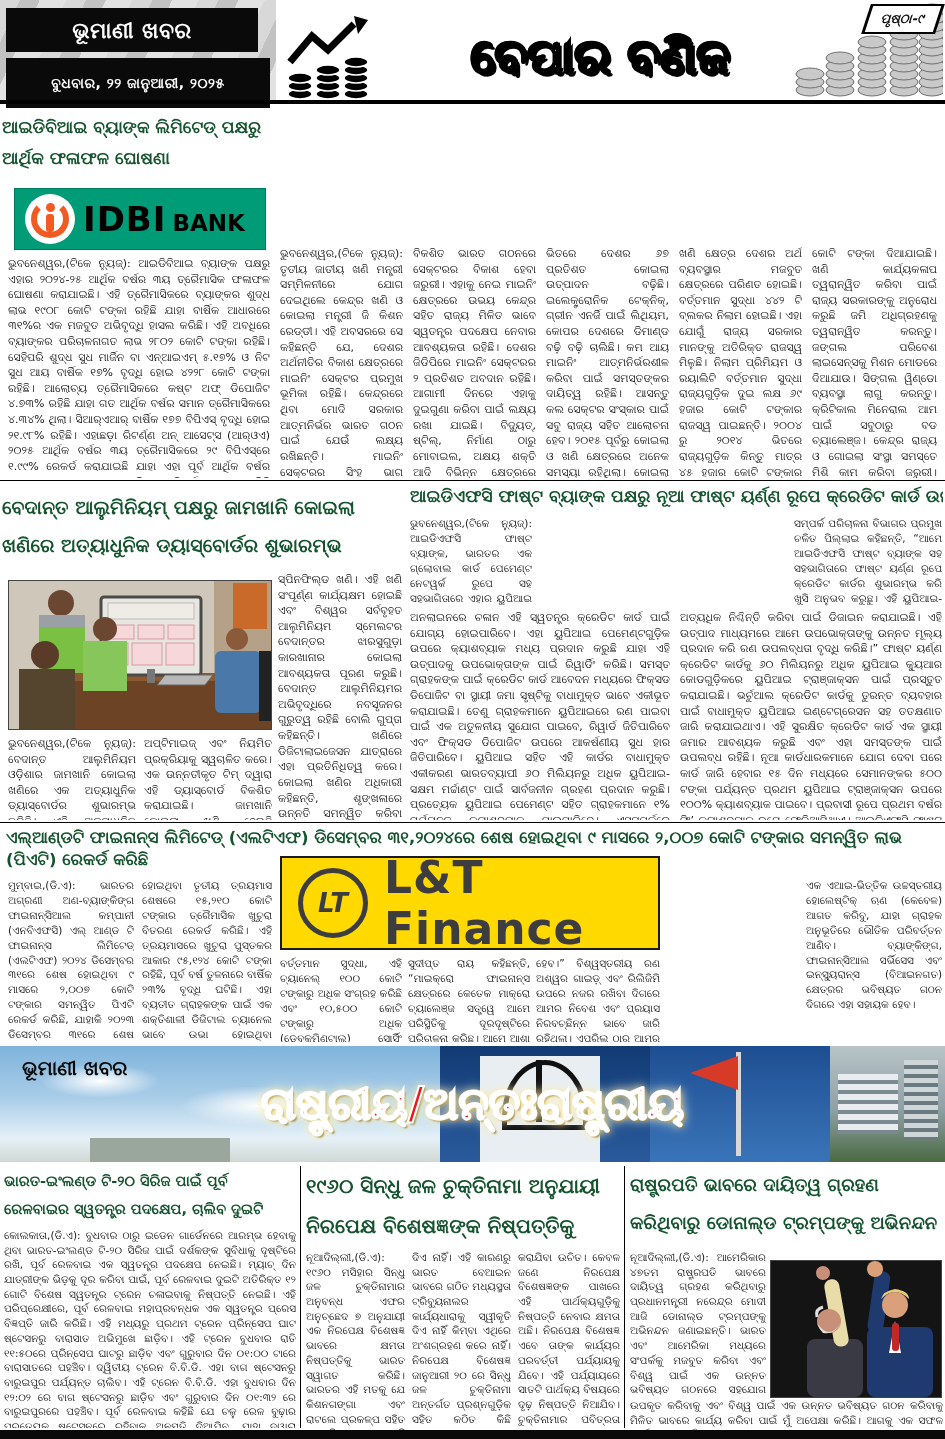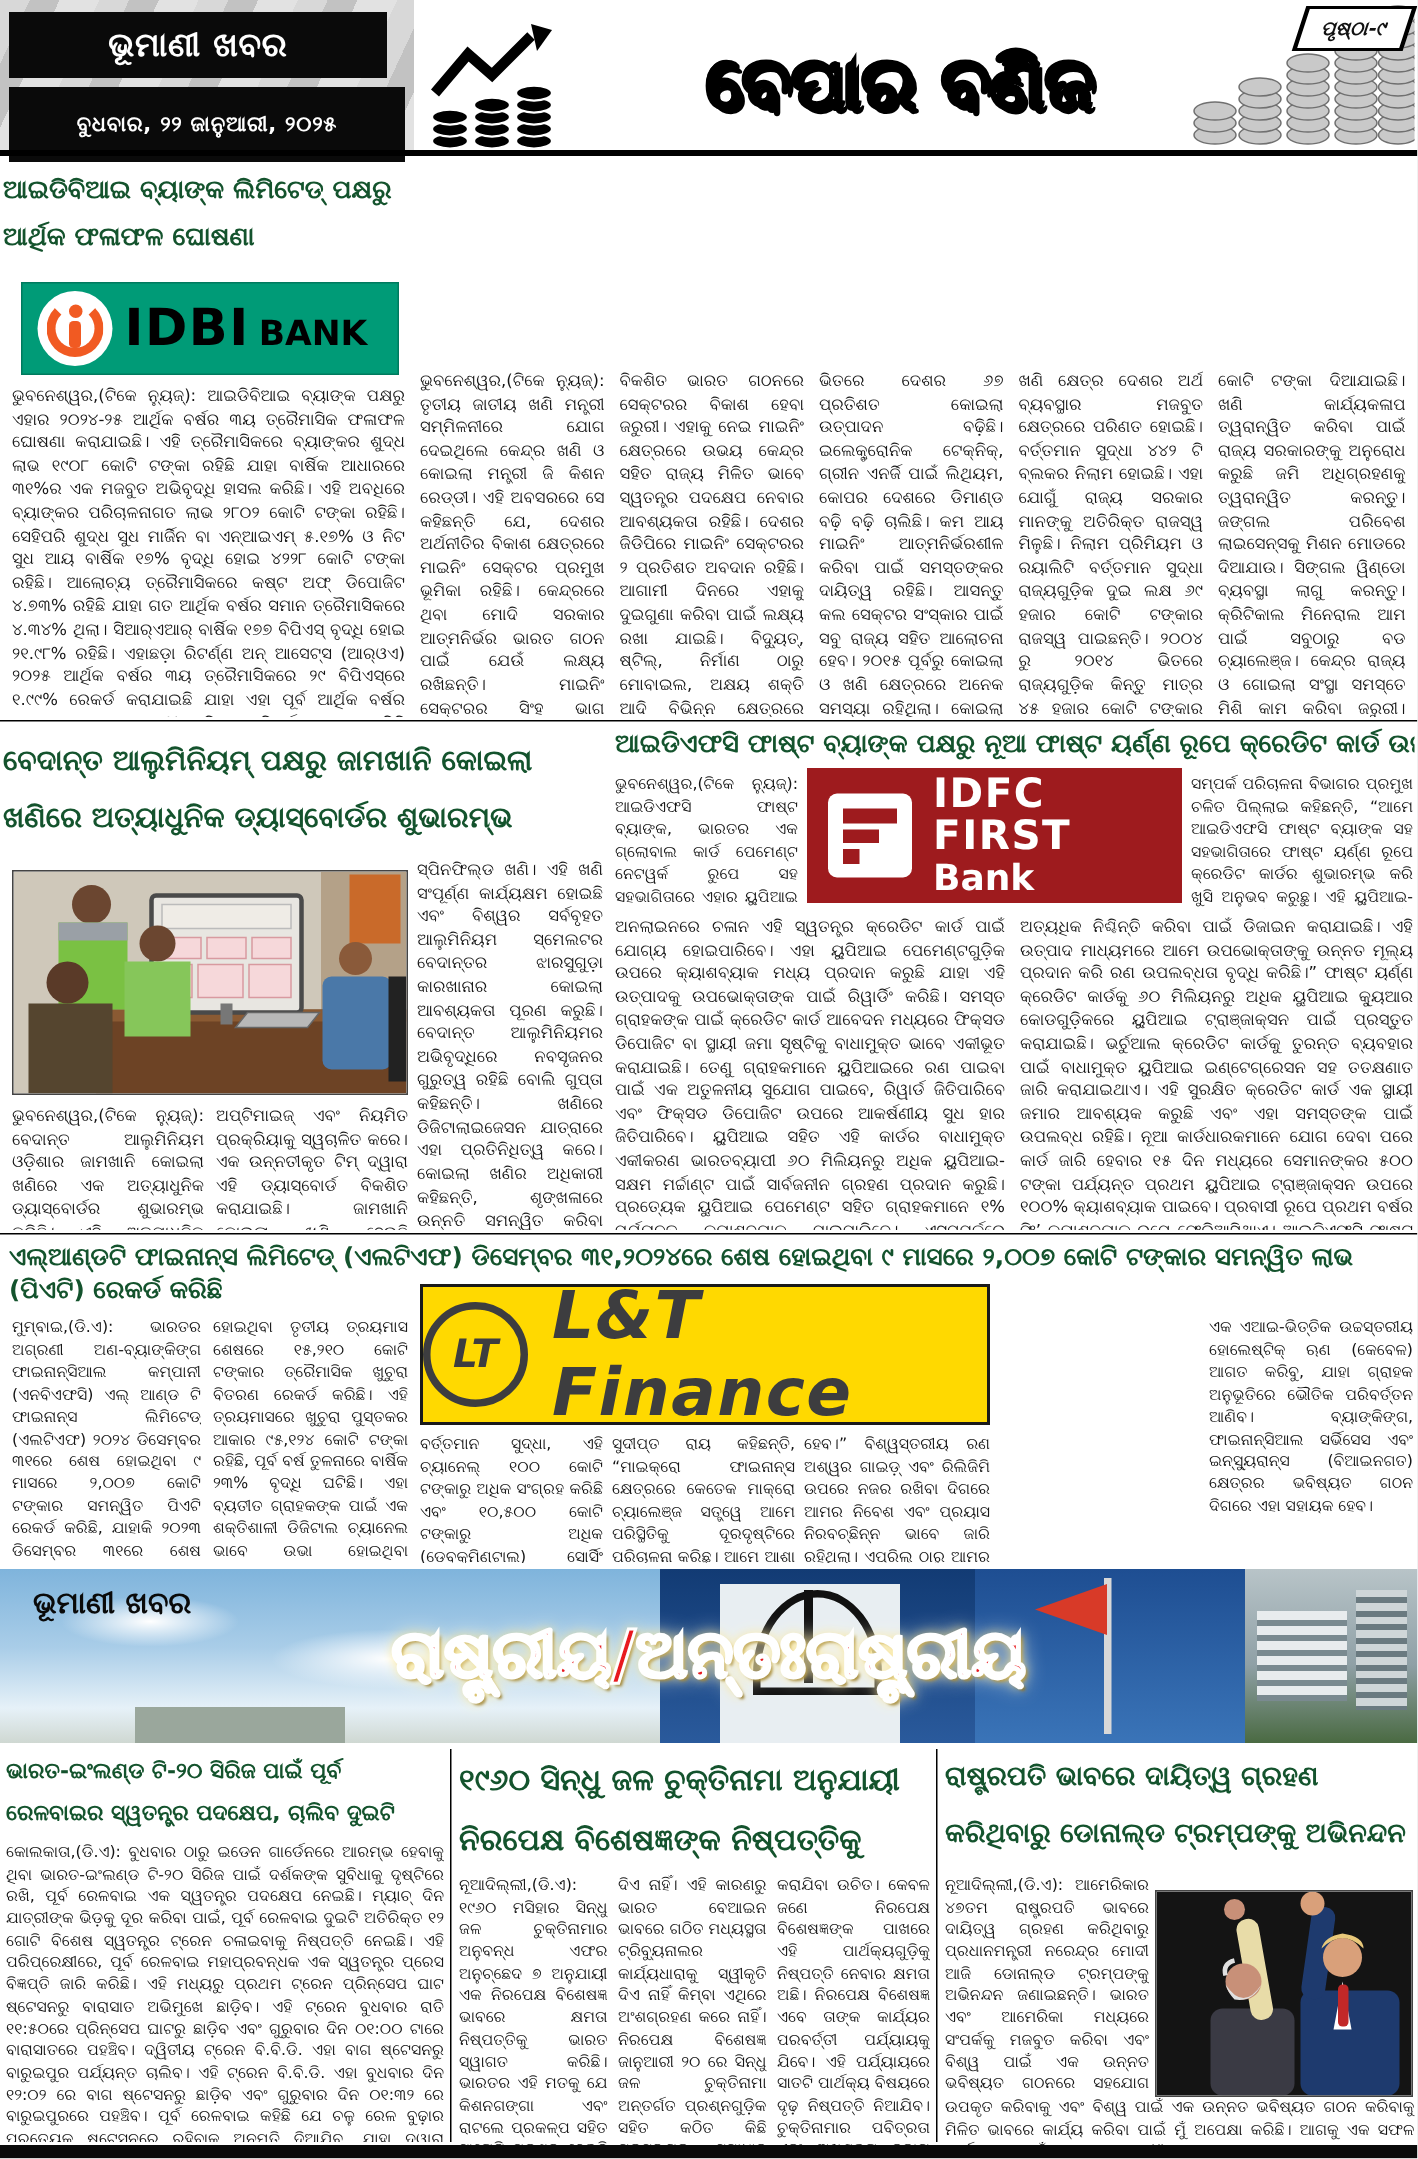--- a/index.html
+++ b/index.html
@@ -33,21 +33,21 @@
   .idbi-word2{font-weight:bold;font-size:23px;color:#000;margin-left:6px;}
   .idfc-box{background:#9e1b1e;display:flex;align-items:center;gap:14px;padding:10px 14px;box-sizing:border-box;}
   .idfc-icon{width:56px;height:56px;background:#fff;border-radius:6px;position:relative;flex:0 0 auto;}
   .idfc-bar{position:absolute;background:#9e1b1e;}
   .idfc-text{color:#fff;font-weight:bold;line-height:1.05;}
   .idfc-l1{font-size:27px;letter-spacing:1px;}
   .idfc-l2{font-size:24px;}
   .lnt-box{background:#ffd900;border:2px solid #1a1a1a;display:flex;align-items:center;justify-content:center;gap:16px;box-sizing:border-box;}
   .lnt-circle{width:60px;height:60px;border-radius:50%;border:5px solid #3d3d3f;display:flex;align-items:center;justify-content:center;
      font-weight:bold;font-style:italic;font-size:26px;color:#3d3d3f;flex:0 0 auto;}
-  .lnt-word{font-weight:bold;font-style:italic;font-size:44px;color:#3d3d3f;letter-spacing:1px;}
+  .lnt-word{font-weight:bold;font-size:44px;color:#3d3d3f;letter-spacing:1px;}
   
   .banner{overflow:hidden;background:linear-gradient(180deg,#8fbede,#cfe6f5);}
   .banner-title{font-weight:bold;font-size:44px;color:#e8191f;-webkit-text-stroke:2px #fff;
      text-shadow:0 0 8px #ffe37a,0 0 14px #fff,2px 2px 2px #7a5a00;white-space:nowrap;}
   .banner-paper{font-weight:bold;font-size:20px;color:#0a0a0a;}
   .photo-frame{border:1px solid #444;box-sizing:border-box;overflow:hidden;background:#ccc;}
 </style>
 </head>
 <body>
 
@@ -204,45 +204,34 @@
   </div>
 
   <div class="abs col" style="left:278px;top:572px;width:124px;height:248px;">ସ୍ପିନଫିଲ୍ଡ ଖଣି। ଏହି ଖଣି ସଂପୂର୍ଣ୍ଣ କାର୍ଯ୍ୟକ୍ଷମ ହୋଇଛି ଏବଂ ବିଶ୍ୱର ସର୍ବବୃହତ ଆଲୁମିନିୟମ ସ୍ମେଲଟର ବେଦାନ୍ତର ଝାରସୁଗୁଡ଼ା କାରଖାନାର କୋଇଲା ଆବଶ୍ୟକତା ପୂରଣ କରୁଛି। ବେଦାନ୍ତ ଆଲୁମିନିୟମର ଅଭିବୃଦ୍ଧିରେ ନବସୃଜନର ଗୁରୁତ୍ୱ ରହିଛି ବୋଲି ଗୁପ୍ତା କହିଛନ୍ତି। ଖଣିରେ ଡିଜିଟାଲାଇଜେସନ ଯାତ୍ରାରେ ଏହା ପ୍ରତିନିଧିତ୍ୱ କରେ। କୋଇଲା ଖଣିର ଅଧିକାରୀ କହିଛନ୍ତି, ଶୃଙ୍ଖଳାରେ ଉନ୍ନତି ସମନ୍ୱିତ କରିବା ସହିତ ସମନ୍ୱିତ</div>
   <div class="abs col" style="left:8px;top:736px;width:128px;height:84px;">ଭୁବନେଶ୍ୱର,(ଟିକେ ନ୍ୟୁଜ୍): ବେଦାନ୍ତ ଆଲୁମିନିୟମ ଓଡ଼ିଶାର ଜାମଖାନି କୋଇଲା ଖଣିରେ ଏକ ଅତ୍ୟାଧୁନିକ ଡ୍ୟାସ୍‌ବୋର୍ଡର ଶୁଭାରମ୍ଭ କରିଛି। ଏହି ଅତ୍ୟାଧୁନିକ ଡିଜିଟାଲ ପ୍ଲାଟଫର୍ମ ରିଅଲ ଟାଇମ ଡାଟାକୁ ସମନ୍ୱିତ କରେ। କାର୍ଯ୍ୟଦକ୍ଷତା ମେଟ୍ରିକ୍ସକୁ</div>
   <div class="abs col" style="left:144px;top:736px;width:128px;height:84px;">ଅପ୍ଟିମାଇଜ୍ ଏବଂ ନିୟମିତ ପ୍ରକ୍ରିୟାକୁ ସ୍ୱଚାଳିତ କରେ। ଏକ ଉନ୍ନତୀକୃତ ଟିମ୍ ଦ୍ୱାରା ଏହି ଡ୍ୟାସ୍‌ବୋର୍ଡ ବିକଶିତ କରାଯାଇଛି। ଜାମଖାନି କୋଇଲା ଖଣି ହେଉଛି ବେଦାନ୍ତର ପ୍ରଥମ ଗ୍ରିନଫିଲ୍ଡ କୋଇଲା ଖଣି ଏବଂ ଓଡ଼ିଶାର ପ୍ରଥମ</div>
 
   <div class="abs hl" style="left:410px;top:484px;width:533px;height:28px;font-size:17px;line-height:1.5;white-space:nowrap;">ଆଇଡିଏଫସି ଫାଷ୍ଟ ବ୍ୟାଙ୍କ ପକ୍ଷରୁ ନୂଆ ଫାଷ୍ଟ ୟର୍ଣ୍ଣ ରୂପେ କ୍ରେଡିଟ କାର୍ଡ ଉନ୍ମୋଚିତ</div>
 
   <div class="abs col" style="left:410px;top:516px;width:122px;height:90px;font-size:10.5px;">ଭୁବନେଶ୍ୱର,(ଟିକେ ନ୍ୟୁଜ୍): ଆଇଡିଏଫସି ଫାଷ୍ଟ ବ୍ୟାଙ୍କ, ଭାରତର ଏକ ଗ୍ଲୋବାଲ କାର୍ଡ ପେମେଣ୍ଟ ନେଟୱର୍କ ରୁପେ ସହ ସହଭାଗିତାରେ ଏହାର ୟୁପିଆଇ ସକ୍ଷମ ରୂପେ କ୍ରେଡିଟ କାର୍ଡ ‘ଫାଷ୍ଟ ୟର୍ଣ୍ଣ’ର ଶୁଭାରମ୍ଭ କରିଛି। ଏହି କ୍ରେଡିଟ କାର୍ଡ ଫିକ୍ସଡ ଡିପୋଜିଟ ଦ୍ୱାରା ସମର୍ଥିତ, ଦେଶ ପ୍ରତ୍ୟେକ ବ୍ୟକ୍ତି</div>
 
-  <div class="abs idfc-box" style="left:538px;top:512px;width:250px;height:90px;">
-    <div class="idfc-icon">
-      <div class="idfc-bar" style="left:10px;top:10px;width:36px;height:10px;"></div>
-      <div class="idfc-bar" style="left:10px;top:24px;width:24px;height:9px;"></div>
-      <div class="idfc-bar" style="left:10px;top:37px;width:11px;height:10px;"></div>
-    </div>
-    <div class="idfc-text">
-      <div class="idfc-l1">IDFC FIRST</div>
-      <div class="idfc-l2">Bank</div>
-    </div>
-  </div>
 
   <div class="abs col" style="left:794px;top:516px;width:148px;height:90px;font-size:10.5px;">ସମ୍ପର୍କ ପରିଚାଳନା ବିଭାଗର ପ୍ରମୁଖ ଚଳିତ ପିଲ୍ଲାଇ କହିଛନ୍ତି, “ଆମେ ଆଇଡିଏଫସି ଫାଷ୍ଟ ବ୍ୟାଙ୍କ ସହ ସହଭାଗିତାରେ ଫାଷ୍ଟ ୟର୍ଣ୍ଣ ରୂପେ କ୍ରେଡିଟ କାର୍ଡର ଶୁଭାରମ୍ଭ କରି ଖୁସି ଅନୁଭବ କରୁଛୁ। ଏହି ୟୁପିଆଇ-ସକ୍ଷମ ଭର୍ଚୁଆଲ କ୍ରେଡିଟ କାର୍ଡକୁ କାର୍ଡଧାରକଙ୍କ ପାଇଁ</div>
 
   <div class="abs col" style="left:410px;top:610px;width:260px;height:210px;">ଅନଲାଇନରେ ଚଳାନ ଏହି ସ୍ୱତନ୍ତ୍ର କ୍ରେଡିଟ କାର୍ଡ ପାଇଁ ଯୋଗ୍ୟ ହୋଇପାରିବେ। ଏହା ୟୁପିଆଇ ପେମେଣ୍ଟଗୁଡ଼ିକ ଉପରେ କ୍ୟାଶବ୍ୟାକ ମଧ୍ୟ ପ୍ରଦାନ କରୁଛି ଯାହା ଏହି ଉତ୍ପାଦକୁ ଉପଭୋକ୍ତାଙ୍କ ପାଇଁ ରିୱାର୍ଡିଂ କରିଛି। ସମସ୍ତ ଗ୍ରାହକଙ୍କ ପାଇଁ କ୍ରେଡିଟ କାର୍ଡ ଆବେଦନ ମଧ୍ୟରେ ଫିକ୍ସଡ ଡିପୋଜିଟ ବା ସ୍ଥାୟୀ ଜମା ସୃଷ୍ଟିକୁ ବାଧାମୁକ୍ତ ଭାବେ ଏକୀଭୂତ କରାଯାଇଛି। ତେଣୁ ଗ୍ରାହକମାନେ ୟୁପିଆଇରେ ରଣ ପାଇବା ପାଇଁ ଏକ ଅତୁଳନୀୟ ସୁଯୋଗ ପାଇବେ, ରିୱାର୍ଡ ଜିତିପାରିବେ ଏବଂ ଫିକ୍ସଡ ଡିପୋଜିଟ ଉପରେ ଆକର୍ଷଣୀୟ ସୁଧ ହାର ଜିତିପାରିବେ। ୟୁପିଆଇ ସହିତ ଏହି କାର୍ଡର ବାଧାମୁକ୍ତ ଏକୀକରଣ ଭାରତବ୍ୟାପୀ ୬୦ ମିଲିୟନରୁ ଅଧିକ ୟୁପିଆଇ-ସକ୍ଷମ ମର୍ଚ୍ଚାଣ୍ଟ ପାଇଁ ସାର୍ବଜନୀନ ଗ୍ରହଣ ପ୍ରଦାନ କରୁଛି। ପ୍ରତ୍ୟେକ ୟୁପିଆଇ ପେମେଣ୍ଟ ସହିତ ଗ୍ରାହକମାନେ ୧% ପର୍ଯ୍ୟନ୍ତ କ୍ୟାଶବ୍ୟାକ ପାଇପାରିବେ। ଏସମ୍ପର୍କରେ ଆଇଡିଏଫସି ଫାଷ୍ଟ ବ୍ୟାଙ୍କର କ୍ରେଡିଟ କାର୍ଡସ୍, ପାଷ୍ଟପୋର୍ଟ ଓ ଲୟାଲ୍ଟି ବିଭାଗର ପ୍ରମୁଖ ସିନିୟର ଭାଇସ ପ୍ରେସିଡେଣ୍ଟ କହିଛନ୍ତି, “ଆମେ ଫାଷ୍ଟ ୟର୍ଣ୍ଣ ରୂପେ କ୍ରେଡିଟ କାର୍ଡର ରଣ ଘୋଷଣା କରି ଉଲ୍ଲସିତ, ଯାହାକୁ ଆର୍ଥିକ ସେବା ଦୁନିଆର ଏକ ସେଟେକ୍ଟ ପ୍ରଥମ ଥର କ୍ରେଡିଟ କାର୍ଡ ବ୍ୟବହାର କରୁଥିବା ଗ୍ରାହକଙ୍କ ପାଇଁ ସ୍ୱତନ୍ତ୍ର ଭାବେ ଡିଜାଇନ କରାଯାଇଛି। ଏହା ସଂଯୋଜିତ ସୁଧ-ଆୟ ସ୍ଥାୟୀ ଜମା ସହିତ ଦଶ ଅର୍ଥ ସଞ୍ଚୟ ଓ ଅଭିବୃଦ୍ଧି ପ୍ରଦାନ କରୁଛି- ଯାହା ମିଳିତ ଭାବେ ରଣ, ନିବେଶ ଓ ଆର୍ଥିକ ସୁରକ୍ଷାର ଗଠନ କରୁଛି।” ଏହି ନୂତନ ଉତ୍ପାଦ ସମ୍ପର୍କରେ ଏନ୍‌ପିସିଆଇର</div>
   <div class="abs col" style="left:680px;top:610px;width:262px;height:210px;">ଅତ୍ୟଧିକ ନିଶ୍ଚିନ୍ତି କରିବା ପାଇଁ ଡିଜାଇନ କରାଯାଇଛି। ଏହି ଉତ୍ପାଦ ମାଧ୍ୟମରେ ଆମେ ଉପଭୋକ୍ତାଙ୍କୁ ଉନ୍ନତ ମୂଲ୍ୟ ପ୍ରଦାନ କରି ରଣ ଉପଲବ୍ଧତା ବୃଦ୍ଧି କରିଛି।” ଫାଷ୍ଟ ୟର୍ଣ୍ଣ କ୍ରେଡିଟ କାର୍ଡକୁ ୬୦ ମିଲିୟନରୁ ଅଧିକ ୟୁପିଆଇ କ୍ୟୁଆର କୋଡଗୁଡ଼ିକରେ ୟୁପିଆଇ ଟ୍ରାଞ୍ଜାକ୍ସନ ପାଇଁ ପ୍ରସ୍ତୁତ କରାଯାଇଛି। ଭର୍ଚୁଆଲ କ୍ରେଡିଟ କାର୍ଡକୁ ତୁରନ୍ତ ବ୍ୟବହାର ପାଇଁ ବାଧାମୁକ୍ତ ୟୁପିଆଇ ଇଣ୍ଟେଗ୍ରେସନ ସହ ତତକ୍ଷଣାତ ଜାରି କରାଯାଇଥାଏ। ଏହି ସୁରକ୍ଷିତ କ୍ରେଡିଟ କାର୍ଡ ଏକ ସ୍ଥାୟୀ ଜମାର ଆବଶ୍ୟକ କରୁଛି ଏବଂ ଏହା ସମସ୍ତଙ୍କ ପାଇଁ ଉପଲବ୍ଧ ରହିଛି। ନୂଆ କାର୍ଡଧାରକମାନେ ଯୋଗ ଦେବା ପରେ କାର୍ଡ ଜାରି ହେବାର ୧୫ ଦିନ ମଧ୍ୟରେ ସେମାନଙ୍କର ୫୦୦ ଟଙ୍କା ପର୍ଯ୍ୟନ୍ତ ପ୍ରଥମ ୟୁପିଆଇ ଟ୍ରାଞ୍ଜାକ୍ସନ ଉପରେ ୧୦୦% କ୍ୟାଶବ୍ୟାକ ପାଇବେ। ପ୍ରବାସୀ ରୂପେ ପ୍ରଥମ ବର୍ଷର ଫି’ କ୍ୟାଶବ୍ୟାକ ରୂପେ ଫେରିଆସିଥାଏ। ଆଇଡିଏଫସି ଫାଷ୍ଟ ବ୍ୟାଙ୍କ ଆପ୍ ମାଧ୍ୟମରେ ୟୁପିଆଇ ଟ୍ରାଞ୍ଜାକ୍ସନ ଉପରେ ୧% କ୍ୟାଶବ୍ୟାକ। ଅନ୍ୟାନ୍ୟ ୟୁପିଆଇ ଆପ୍ ମାଧ୍ୟମରେ କରାଯାଇଥିବା ଟ୍ରାଞ୍ଜାକ୍ସନଗୁଡ଼ିକ ଉପରେ ଏବଂ ଇନ୍ସୁରାନ୍ସ, ୟୁଟିଲିଟି ବିଲ ଓ ଇକମର୍ସ ଇଭେଣ୍ଟଗୁଡ଼ିକ ଉପରେ ୦.୫% କ୍ୟାଶବ୍ୟାକ। ସିନେମା ଟିକେଟ ବୁକିଂରେ ୧୦୦ ଟଙ୍କା ପର୍ଯ୍ୟନ୍ତ ୨୫% ରିହାତି। ୧ ବର୍ଷ ୧ ଦିନର ଏଫଡି ଉପରେ ବାର୍ଷିକ ୭.୨୫%ରୁ ସୁଧ ଆୟ କରନ୍ତୁ। ୧୩୧୯ ଟଙ୍କାର କମ୍ପ୍ଲିମେଣ୍ଟାରୀ ରୋଡସାଇଡ ଆସିଷ୍ଟାନ୍ସ, ୨୫,୦୦୦ ଟଙ୍କାର ଲଷ୍ଟ କାର୍ଡ ଲାଏବିଲିଟି କଭର ଏବଂ ୨ ଲକ୍ଷ ଟଙ୍କା ପର୍ଯ୍ୟନ୍ତ ଏୟାର ଆକ୍ସିଡେଣ୍ଟ କଭର ମଧ୍ୟ ରହିଛି।</div>
 
   <div class="abs rule-h" style="left:0;top:822px;width:945px;height:1px;"></div>
 
   <div class="abs hl" style="left:6px;top:827px;width:933px;height:46px;font-size:16.5px;line-height:1.35;">ଏଲ୍‌ଆଣ୍ଡଟି ଫାଇନାନ୍ସ ଲିମିଟେଡ୍ (ଏଲଟିଏଫ) ଡିସେମ୍ବର ୩୧,୨୦୨୪ରେ ଶେଷ ହୋଇଥିବା ୯ ମାସରେ ୨,୦୦୭ କୋଟି ଟଙ୍କାର ସମନ୍ୱିତ ଲାଭ (ପିଏଟି) ରେକର୍ଡ କରିଛି</div>
 
   <div class="abs col" style="left:8px;top:878px;width:126px;height:164px;font-size:10.5px;">ମୁମ୍ବାଇ,(ଡି.ଏ): ଭାରତର ଅଗ୍ରଣୀ ଅଣ-ବ୍ୟାଙ୍କିଙ୍ଗ ଫାଇନାନ୍ସିଆଲ କମ୍ପାନୀ (ଏନବିଏଫସି) ଏଲ୍ ଆଣ୍ଡ ଟି ଫାଇନାନ୍ସ ଲିମିଟେଡ୍ (ଏଲଟିଏଫ) ୨୦୨୪ ଡିସେମ୍ବର ୩୧ରେ ଶେଷ ହୋଇଥିବା ୯ ମାସରେ ୨,୦୦୭ କୋଟି ଟଙ୍କାର ସମନ୍ୱିତ ପିଏଟି ରେକର୍ଡ କରିଛି, ଯାହାକି ୨୦୨୩ ଡିସେମ୍ବର ୩୧ରେ ଶେଷ ହୋଇଥିବା ୯ ମାସ ତୁଳନାରେ ୧୪% ଅଧିକା। ଡିସେମ୍ବର ୩୧, ୨୦୨୪ରେ ଶେଷ ହୋଇଥିବା ତୃତୀୟ ତ୍ରୟମାସରେ ସମନ୍ୱିତ ପିଏଟି ୬୨୬ କୋଟି ଟଙ୍କା ରହିଥିଲା। ଡିସେମ୍ବର ୩, ୨୦୨୪ରେ ଶେଷ</div>
   <div class="abs col" style="left:142px;top:878px;width:130px;height:164px;font-size:10.5px;">ହୋଇଥିବା ତୃତୀୟ ତ୍ରୟମାସ ଶେଷରେ ୧୫,୨୧୦ କୋଟି ଟଙ୍କାର ତ୍ରୈମାସିକ ଖୁଚୁରା ବିତରଣ ରେକର୍ଡ କରିଛି। ଏହି ତ୍ରୟମାସରେ ଖୁଚୁରା ପୁସ୍ତକର ଆକାର ୯୫,୧୨୪ କୋଟି ଟଙ୍କା ରହିଛି, ପୂର୍ବ ବର୍ଷ ତୁଳନାରେ ବାର୍ଷିକ ୨୩% ବୃଦ୍ଧି ଘଟିଛି। ଏହା ବ୍ୟତୀତ ଗ୍ରାହକଙ୍କ ପାଇଁ ଏକ ଶକ୍ତିଶାଳୀ ଡିଜିଟାଲ ଚ୍ୟାନେଲ ଭାବେ ଉଭା ହୋଇଥିବା କମ୍ପାନୀର ଗ୍ରାହକ ମୁଖା ପ୍ଲାନେଟ୍ ଆପ୍ ଡିସେମ୍ବର ୩୧, ୨୦୨୪ ସୁଦ୍ଧା ୧.୫ କୋଟିରୁ ଅଧିକ ଡାଉନଲୋଡ୍ ଅତିକ୍ରମ କରିଛି, ଯେଉଁଥିରେ ଗ୍ରାମାଞ୍ଚଳରୁ ୧୩.୮ ଲକ୍ଷରୁ ଅଧିକ ଡାଉନଲୋଡ୍ ହୋଇଛି।</div>
 
-  <div class="abs lnt-box" style="left:280px;top:856px;width:380px;height:94px;">
+  <div class="abs lnt-box" style="left:280px;top:856px;width:380px;height:94px;padding-left:16px;">
     <div class="lnt-circle">LT</div>
     <div class="lnt-word">L&amp;T Finance</div>
   </div>
 
   <div class="abs col" style="left:806px;top:878px;width:136px;height:164px;font-size:10.5px;">ଏକ ଏଆଇ-ଭିତ୍ତିକ ଉଚ୍ଚସ୍ତରୀୟ ହୋଲେଷ୍ଟିକ୍ ଋଣ (କେବେଳ) ଆଗତ କରିବୁ, ଯାହା ଗ୍ରାହକ ଅନୁଭୂତିରେ ଭୌତିକ ପରିବର୍ତ୍ତନ ଆଣିବ। ବ୍ୟାଙ୍କିଙ୍ଗ, ଫାଇନାନ୍ସିଆଲ ସର୍ଭିସେସ ଏବଂ ଇନ୍ସ୍ୟୁରାନ୍ସ (ବିଆଇନଗତ) କ୍ଷେତ୍ରର ଭବିଷ୍ୟତ ଗଠନ ଦିଗରେ ଏହା ସହାୟକ ହେବ।</div>
 
   <div class="abs col" style="left:280px;top:956px;width:122px;height:86px;font-size:10.5px;">ବର୍ତ୍ତମାନ ସୁଦ୍ଧା, ଏହି ଚ୍ୟାନେଲ୍ ୧୦୦ କୋଟି ଟଙ୍କାରୁ ଅଧିକ ସଂଗ୍ରହ କରିଛି ଏବଂ ୧୦,୫୦୦ କୋଟି ଟଙ୍କାରୁ ଅଧିକ (ଡେବକୁମିଣ୍ଟାଲ) ସୋର୍ସିଂ କରିଛି। ଏଲଟିଏଫର ପରିଚାଳନା ନିର୍ଦ୍ଦେଶକ ତଥା ସିଇଓ</div>
   <div class="abs col" style="left:408px;top:956px;width:122px;height:86px;font-size:10.5px;">ସୁଦୀପ୍ତ ରାୟ କହିଛନ୍ତି, “ମାଇକ୍ରୋ ଫାଇନାନ୍ସ କ୍ଷେତ୍ରରେ କେତେକ ମାକ୍ରୋ ଚ୍ୟାଲେଞ୍ଜ ସତ୍ତ୍ୱେ ଆମେ ପରିସ୍ଥିତିକୁ ଦୂରଦୃଷ୍ଟିରେ ପରିଚାଳନା କରିଛୁ। ଆମେ ଆଶା କରୁଛୁ ଯେ ଆଗାମୀ ଦୁଇ ତ୍ରୟମାସରେ ପରିବେଶ ବହୁତ ଭଲ</div>
   <div class="abs col" style="left:536px;top:956px;width:124px;height:86px;font-size:10.5px;">ହେବ।” ବିଶ୍ୱସ୍ତରୀୟ ରଣ ଅଶ୍ୱର ଗାଇଡ଼୍ ଏବଂ ରିଲିଜିମି ଉପରେ ନଜର ରଖିବା ଦିଗରେ ଆମର ନିବେଶ ଏବଂ ପ୍ରୟାସ ନିରବଚ୍ଛିନ୍ନ ଭାବେ ଜାରି ରହିଥିଲା। ଏପ୍ରିଲ୍ ଠାରୁ ଆମର ପରବର୍ତ୍ତୀ ପିଢ଼ିର ଡିଜିଟାଲ କ୍ରେଡିଟ ଅଣ୍ଡରରାଇଟିଂ ଇଞ୍ଜିନ୍ ‘ପ୍ରୋଜେକ୍ଟ</div>
 

